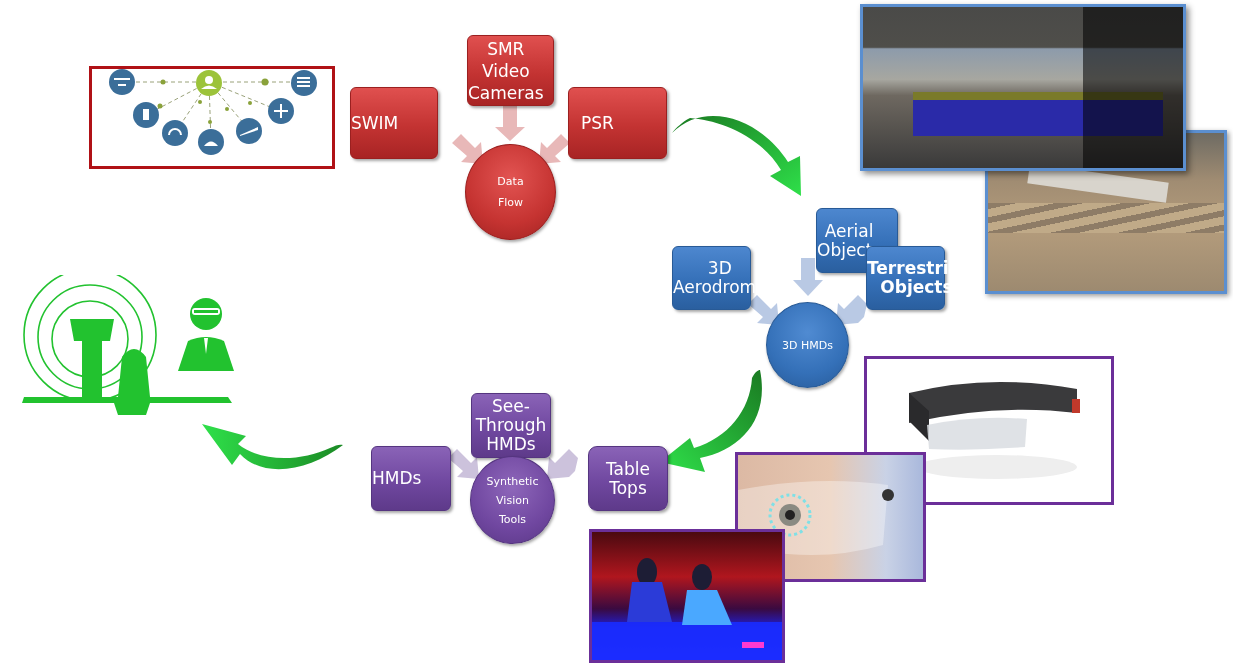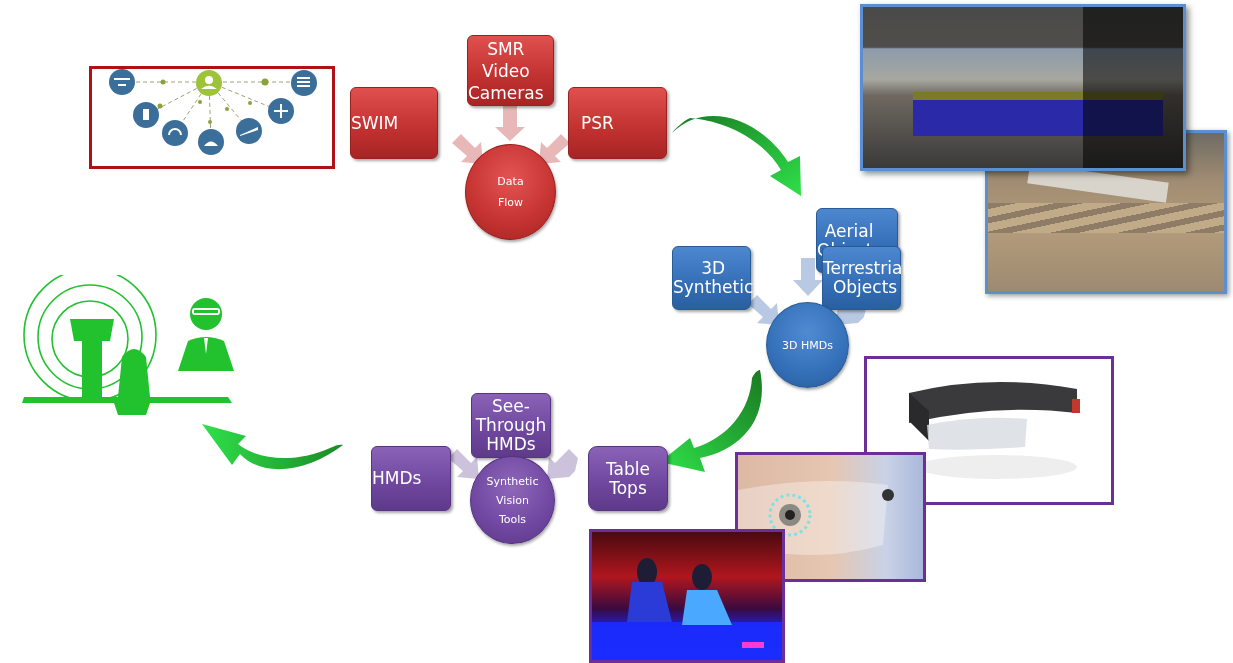--- a/index.html
+++ b/index.html
@@ -62,22 +62,22 @@
 <div class="box red" style="left:467px;top:35px;width:85px;height:69px;line-height:22px;"><span>SMR
 Video
 Cameras</span></div>
 <div class="box red" style="left:568px;top:87px;width:85px;height:70px;padding-left:12px;"><span>PSR</span></div>
 <div class="circle red-c" style="left:465px;top:144px;width:89px;height:94px;"><span>Data
 Flow</span></div>
 
 <div class="box blue" style="left:768px;top:208px;width:80px;height:63px;margin-left:48px;"><span>Aerial
 Objects</span></div>
 <div class="box blue" style="left:672px;top:246px;width:77px;height:62px;"><span>3D
-Synthetic</span></div>
-<div class="box blue" style="left:822px;top:246px;width:77px;height:62px;"><span>Terrestrial
+Aerodrome</span></div>
+<div class="box blue" style="left:866px;top:246px;width:77px;height:62px;font-weight:bold;"><span>Terrestrial
 Objects</span></div>
 <div class="circle blue-c" style="left:766px;top:302px;width:81px;height:84px;"><span>3D HMDs</span></div>
 
 <div class="box purple" style="left:471px;top:345px;width:78px;height:63px;"><span>See-Through
 HMDs</span></div>
 <div class="box purple" style="left:371px;top:398px;width:78px;height:63px;"><span>HMDs</span></div>
 <div class="box purple" style="left:588px;top:398px;width:78px;height:63px;border-radius:9px;"><span>Table Tops</span></div>
 <div class="circle purple-c" style="left:470px;top:456px;width:83px;height:86px;line-height:19px;"><span>Synthetic
 Vision
 Tools</span></div>

